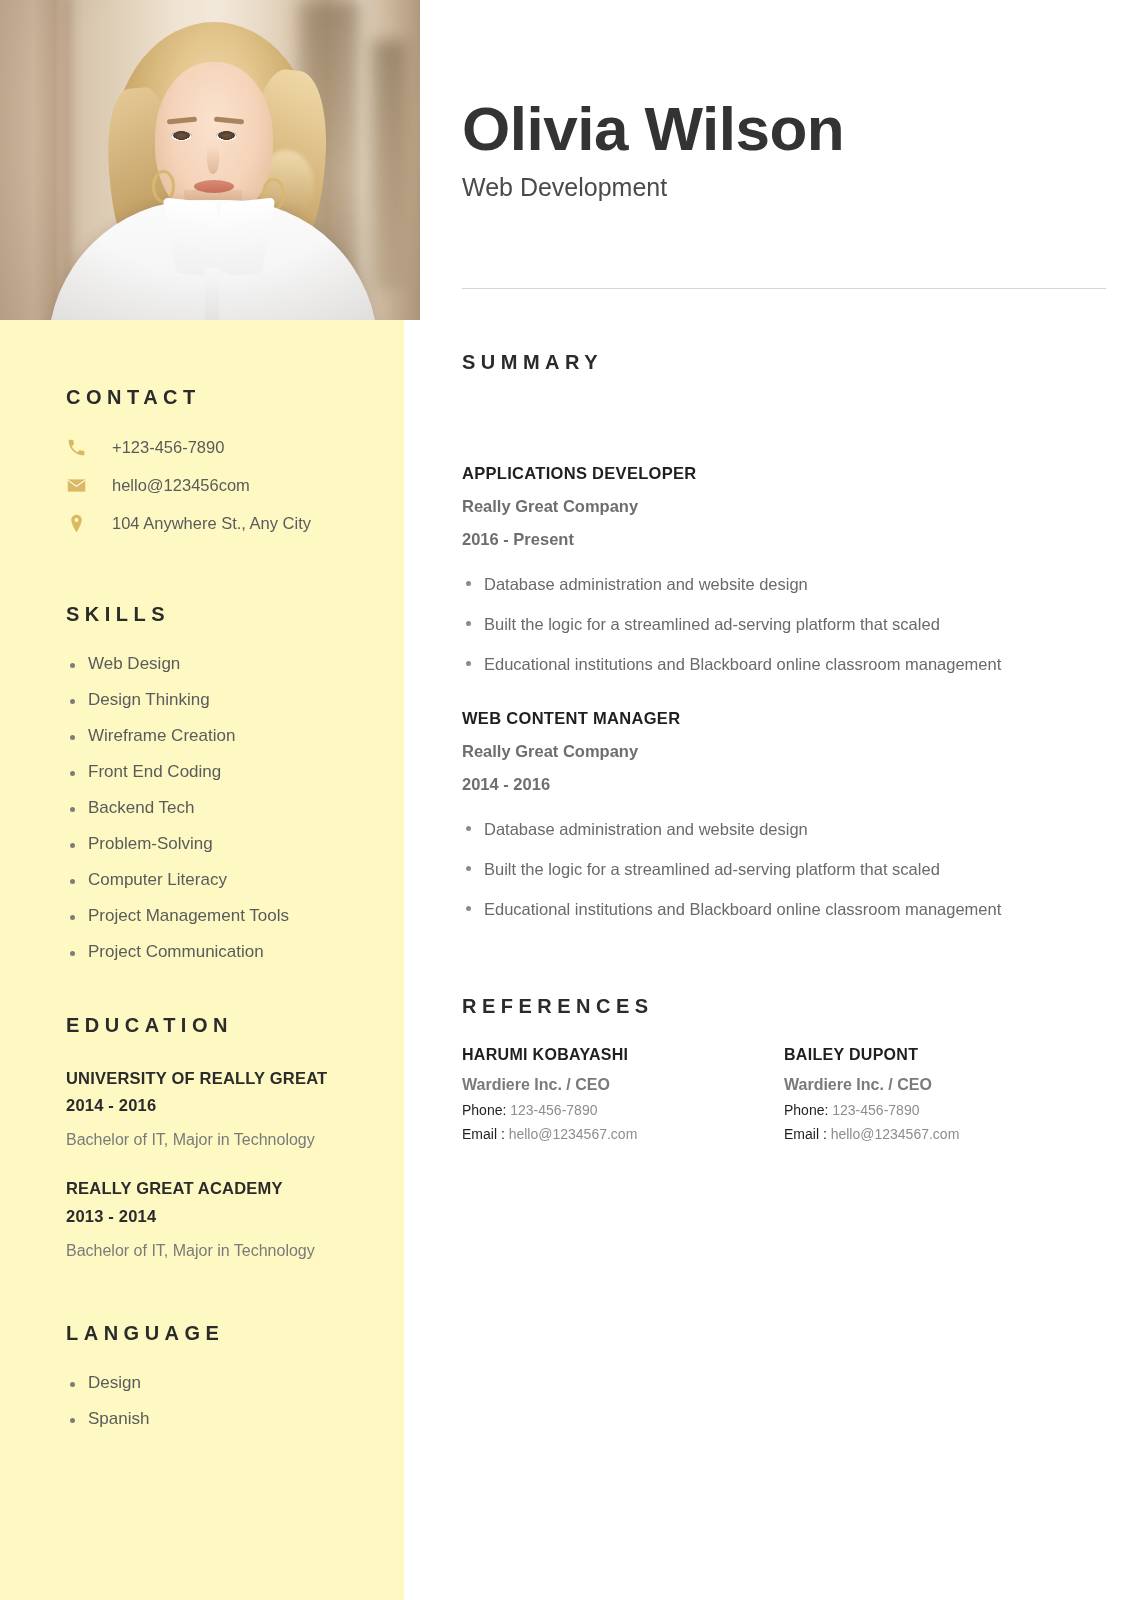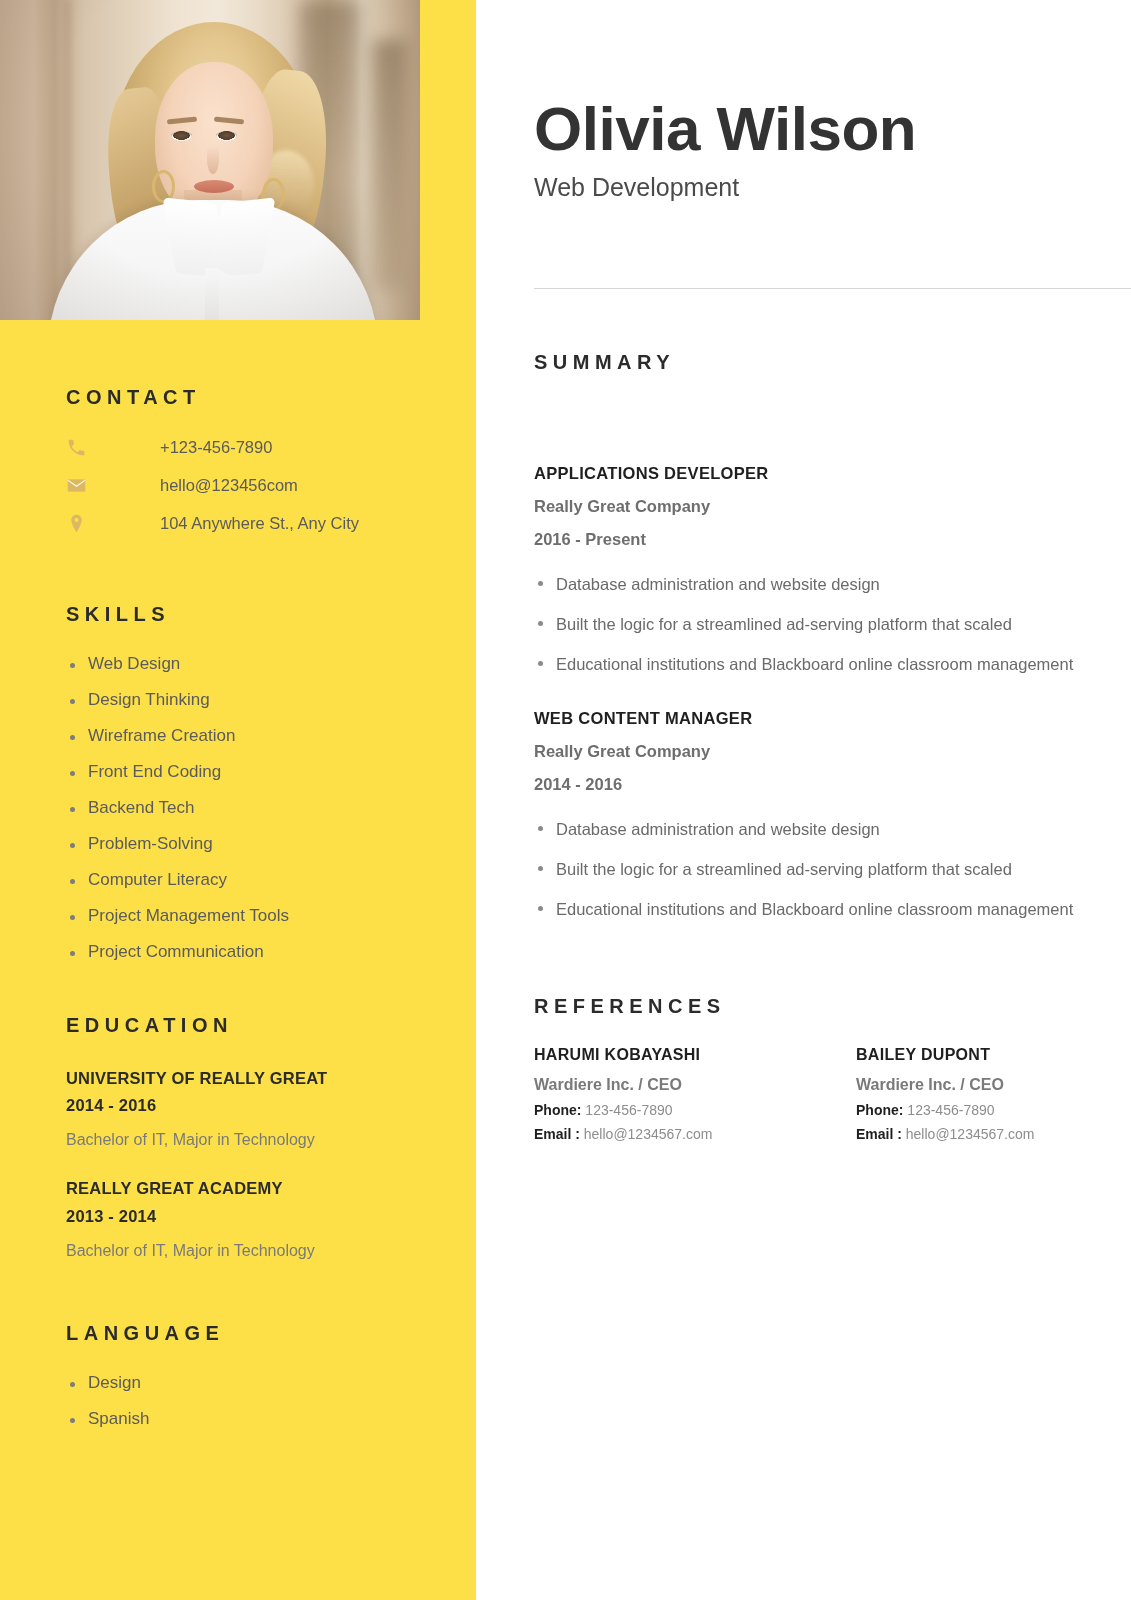--- a/index.html
+++ b/index.html
@@ -7,22 +7,22 @@
   body {
     font-family:"Liberation Sans", sans-serif;
     background:#ffffff;
     color:#3b3b3b;
     overflow:hidden;
   }
   .page { position:relative; width:1131px; height:1600px; display:flex; }
 
   
   .sidebar {
-    width:476px; height:1600px;
-    background:#fde047;
+    width:404px; height:1600px;
+    background:#fef9c3;
     position:relative; flex:none;
   }
   .photo {
     width:420px; height:320px;
     position:relative; overflow:hidden;
     background:#cbb49a;
   }
   
   .photo .bg {
     position:absolute; inset:0;
@@ -133,21 +133,21 @@
   .photo .vignette {
     position:absolute; inset:0;
     background:radial-gradient(ellipse at 50% 40%, rgba(0,0,0,0) 55%, rgba(90,70,50,.14) 100%);
   }
 
   .side-body { padding:66px 40px 0 66px; }
   .sec-head {
     font-size:20px; font-weight:700; color:#2b2b2b;
     letter-spacing:5.5px; margin-bottom:28px;
   }
-  .contact-row { display:flex; align-items:center; margin-bottom:17px;gap:48px; }
+  .contact-row { display:flex; align-items:center; margin-bottom:17px; }
   .c-icon { width:46px; flex:none; display:flex; align-items:center; color:#dcb863; }
   .c-icon svg { width:21px; height:21px; fill:#dcb863; display:block; }
   .c-text { font-size:16.5px; color:#5b5b5b; }
 
   .bullets { list-style:none; margin-top:2px; }
   .bullets li {
     position:relative; padding-left:22px; margin-bottom:16px;
     font-size:17px; color:#5b5b5b;
   }
   .bullets li:before {
@@ -192,21 +192,21 @@
     content:""; position:absolute; left:4px; top:13px;
     width:5px; height:5px; border-radius:50%; background:#8a8a8a;
   }
 
   .refs { display:flex; margin-top:28px; }
   .ref { width:322px; }
   .ref-name { font-size:16px; font-weight:700; color:#1f1f1f; letter-spacing:.3px; }
   .ref-role { font-size:16px; font-weight:700; color:#7a7a7a; margin-top:12px; }
   .ref-line { font-size:14px; color:#8d8d8d; margin-top:8px; }
   .ref-line:first-of-type { margin-top:24px; }
-  .ref-line b { color:#1f1f1f; font-weight:700; }
+  .ref-line b { color:#1f1f1f; font-weight:400; }
 </style>
 </head>
 <body>
 
 <div class="page">
 
   <aside class="sidebar">
 
     <div class="photo">
       <div class="bg"></div>

